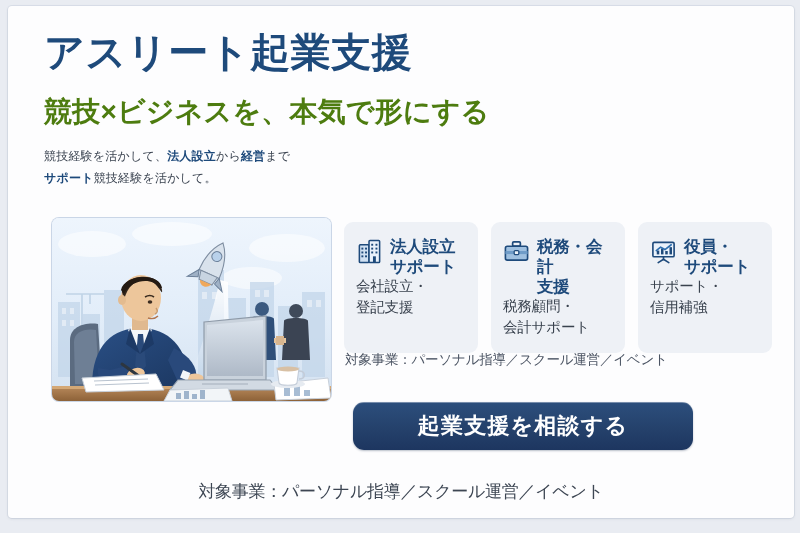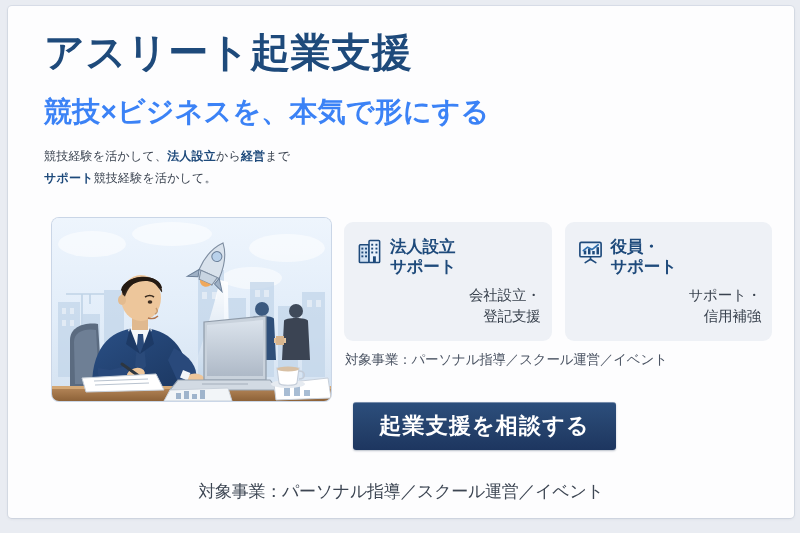--- a/index.html
+++ b/index.html
@@ -41,21 +41,21 @@
     line-height: 1.1;
     white-space: nowrap;
   }
 
   .subtitle {
     position: absolute;
     left: 36px;
     top: 90px;
     font-size: 28px;
     font-weight: 700;
-    color: #3b82f6;
+    color: #4d7c0f;
     letter-spacing: 0.2px;
     line-height: 1.15;
     white-space: nowrap;
   }
 
   .lead {
     position: absolute;
     left: 36px;
     top: 139px;
     font-size: 12px;
@@ -112,46 +112,44 @@
   }
   .card-icon svg { display: block; width: 27px; height: 27px; }
   .card-title {
     font-size: 16.5px;
     font-weight: 700;
     color: #1e4a7b;
     line-height: 1.22;
     letter-spacing: -0.2px;
   }
   .card-body {
-    margin-top: 9px;
     font-size: 14.5px;
     color: #39424e;
     line-height: 1.42;
     letter-spacing: -0.2px;
-    text-align: right;
   }
 
   .note-top {
     position: absolute;
     left: 337px;
     top: 345px;
     font-size: 13.5px;
     color: #4b5463;
     letter-spacing: -0.2px;
     white-space: nowrap;
   }
 
   .cta {
     position: absolute;
     left: 345px;
     top: 396px;
-    width: 263px;
+    width: 340px;
     height: 48px;
     border: none;
-    border-radius: 3px;
+    border-radius: 11px;
     background: linear-gradient(180deg,#31548184 0%,#2c4e7c 2%,#24406a 60%,#1d3660 100%);
     color: #ffffff;
     font-family: inherit;
     font-size: 22px;
     font-weight: 700;
     letter-spacing: 1.2px;
     cursor: pointer;
     box-shadow: inset 0 1px 0 rgba(255,255,255,.16), 0 1px 2px rgba(25,45,75,.30);
   }
 
@@ -377,20 +375,40 @@
           <span>法人設立</span><br>
           <span>サポート</span>
         </span>
       </div>
       <div class="card-body">
         <span>会社設立・</span><br>
         <span>登記支援</span>
       </div>
     </div>
 
+    <div class="card">
+      <div class="card-head">
+        <span class="card-icon">
+          <svg viewBox="0 0 28 28" xmlns="http://www.w3.org/2000/svg">
+            <rect x="10" y="4" width="8" height="4.5" rx="1.2" fill="none" stroke="#1e4a7b" stroke-width="1.8"></rect>
+            <rect x="2.5" y="8.5" width="23" height="14.5" rx="2" fill="#9fc0e0" stroke="#1e4a7b" stroke-width="1.7"></rect>
+            <rect x="2.5" y="13.5" width="23" height="3.2" fill="#6f9cc8"></rect>
+            <rect x="11.6" y="13" width="4.8" height="4.2" rx="1" fill="#eef4fa" stroke="#1e4a7b" stroke-width="1.3"></rect>
+          </svg>
+        </span>
+        <span class="card-title">
+          <span>税務・会計</span><br>
+          <span>支援</span>
+        </span>
+      </div>
+      <div class="card-body">
+        <span>税務顧問・</span><br>
+        <span>会計サポート</span>
+      </div>
+    </div>
 
     <div class="card">
       <div class="card-head">
         <span class="card-icon">
           <svg viewBox="0 0 28 28" xmlns="http://www.w3.org/2000/svg">
             <rect x="3" y="4.5" width="22" height="15" rx="1.4" fill="#eaf2fb" stroke="#1e4a7b" stroke-width="1.7"></rect>
             <g fill="#1e4a7b">
               <rect x="7" y="13" width="2.6" height="4"></rect>
               <rect x="11.4" y="11" width="2.6" height="6"></rect>
               <rect x="15.8" y="13.5" width="2.6" height="3.5"></rect>

